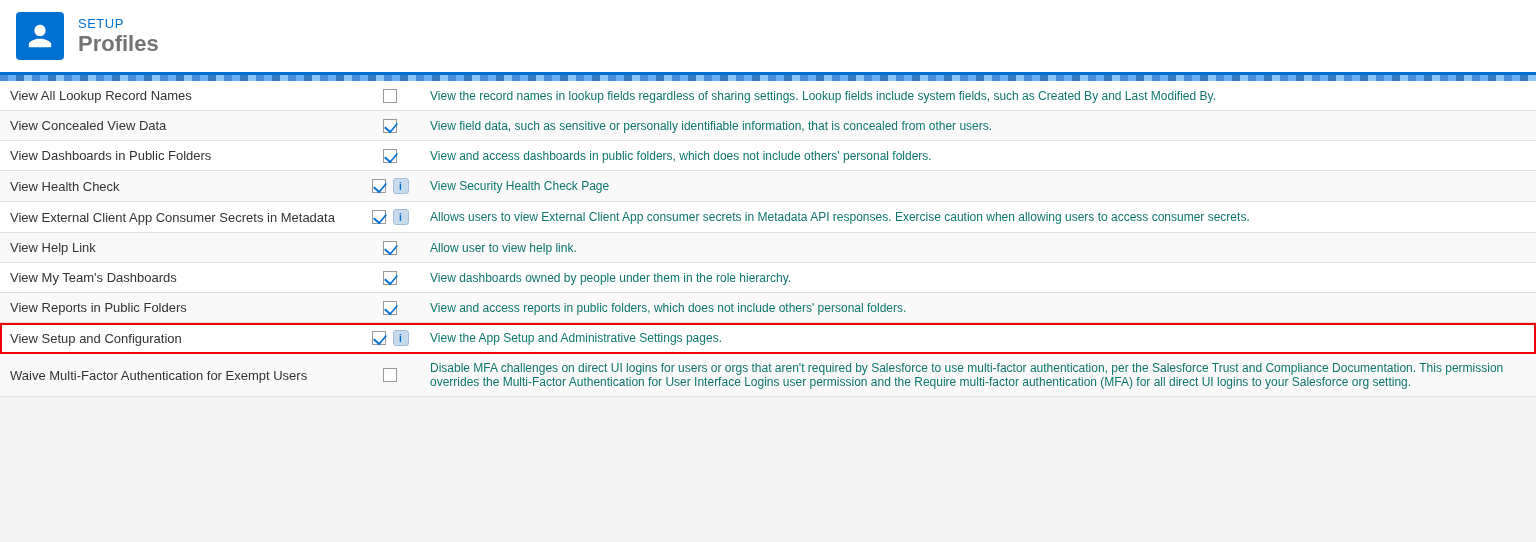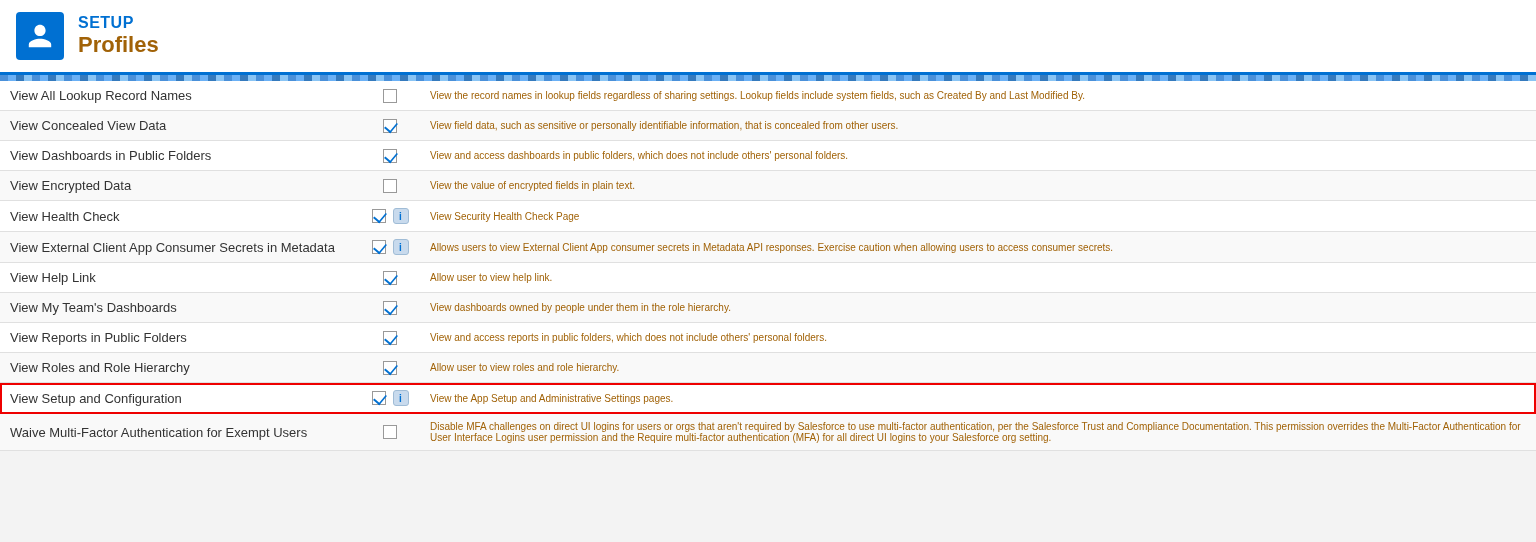--- a/index.html
+++ b/index.html
@@ -18,27 +18,27 @@
       width: 48px;
       height: 48px;
       border-radius: 4px;
       display: flex;
       align-items: center;
       justify-content: center;
     }
     .header-icon svg { fill: white; width: 28px; height: 28px; }
     .header-text { display: flex; flex-direction: column; }
     .header-setup {
-      font-size: 16px;
+      font-size: 13px;
       color: #0070d2;
-      font-weight: 700;
+      font-weight: 400;
       text-transform: uppercase;
       letter-spacing: 0.5px;
     }
-    .header-title { font-size: 22px; font-weight: 700; color: #a16207; }
+    .header-title { font-size: 22px; font-weight: 700; color: #737373; }
 
     .divider-bar {
       height: 6px;
       background: repeating-linear-gradient(
         90deg,
         #4a90d9 0px, #4a90d9 8px,
         #6ab0f5 8px, #6ab0f5 16px,
         #357abd 16px, #357abd 24px,
         #89c4f4 24px, #89c4f4 32px
       );
@@ -79,22 +79,22 @@
       color: #333;
       white-space: nowrap;
     }
 
     td.check-col {
       width: 60px;
       text-align: center;
     }
 
     td.desc-col {
-      font-size: 10px;
-      color: #a16207;
+      font-size: 12px;
+      color: #0f766e;
     }
 
     .checkbox {
       width: 14px;
       height: 14px;
       border: 1px solid #999;
       background: #fff;
       display: inline-block;
       vertical-align: middle;
       position: relative;
@@ -181,29 +181,20 @@
         <tr>
           <td class="name-col">View Dashboards in Public Folders</td>
           <td class="check-col">
             <div class="check-info-wrap">
               <span class="checkbox checked"></span>
             </div>
           </td>
           <td class="desc-col">View and access dashboards in public folders, which does not include others' personal folders.</td>
         </tr>
         <tr>
-          <td class="name-col">View Encrypted Data</td>
-          <td class="check-col">
-            <div class="check-info-wrap">
-              <span class="checkbox"></span>
-            </div>
-          </td>
-          <td class="desc-col">View the value of encrypted fields in plain text.</td>
-        </tr>
-        <tr>
           <td class="name-col">View Health Check</td>
           <td class="check-col">
             <div class="check-info-wrap">
               <span class="checkbox checked"></span>
               <span class="info-badge">i</span>
             </div>
           </td>
           <td class="desc-col">View Security Health Check Page</td>
         </tr>
         <tr>
@@ -235,29 +226,20 @@
           <td class="desc-col">View dashboards owned by people under them in the role hierarchy.</td>
         </tr>
         <tr>
           <td class="name-col">View Reports in Public Folders</td>
           <td class="check-col">
             <div class="check-info-wrap">
               <span class="checkbox checked"></span>
             </div>
           </td>
           <td class="desc-col">View and access reports in public folders, which does not include others' personal folders.</td>
-        </tr>
-        <tr>
-          <td class="name-col">View Roles and Role Hierarchy</td>
-          <td class="check-col">
-            <div class="check-info-wrap">
-              <span class="checkbox checked"></span>
-            </div>
-          </td>
-          <td class="desc-col">Allow user to view roles and role hierarchy.</td>
         </tr>
         <tr class="highlighted">
           <td class="name-col">View Setup and Configuration</td>
           <td class="check-col">
             <div class="check-info-wrap">
               <span class="checkbox checked"></span>
               <span class="info-badge">i</span>
             </div>
           </td>
           <td class="desc-col">View the App Setup and Administrative Settings pages.</td>

